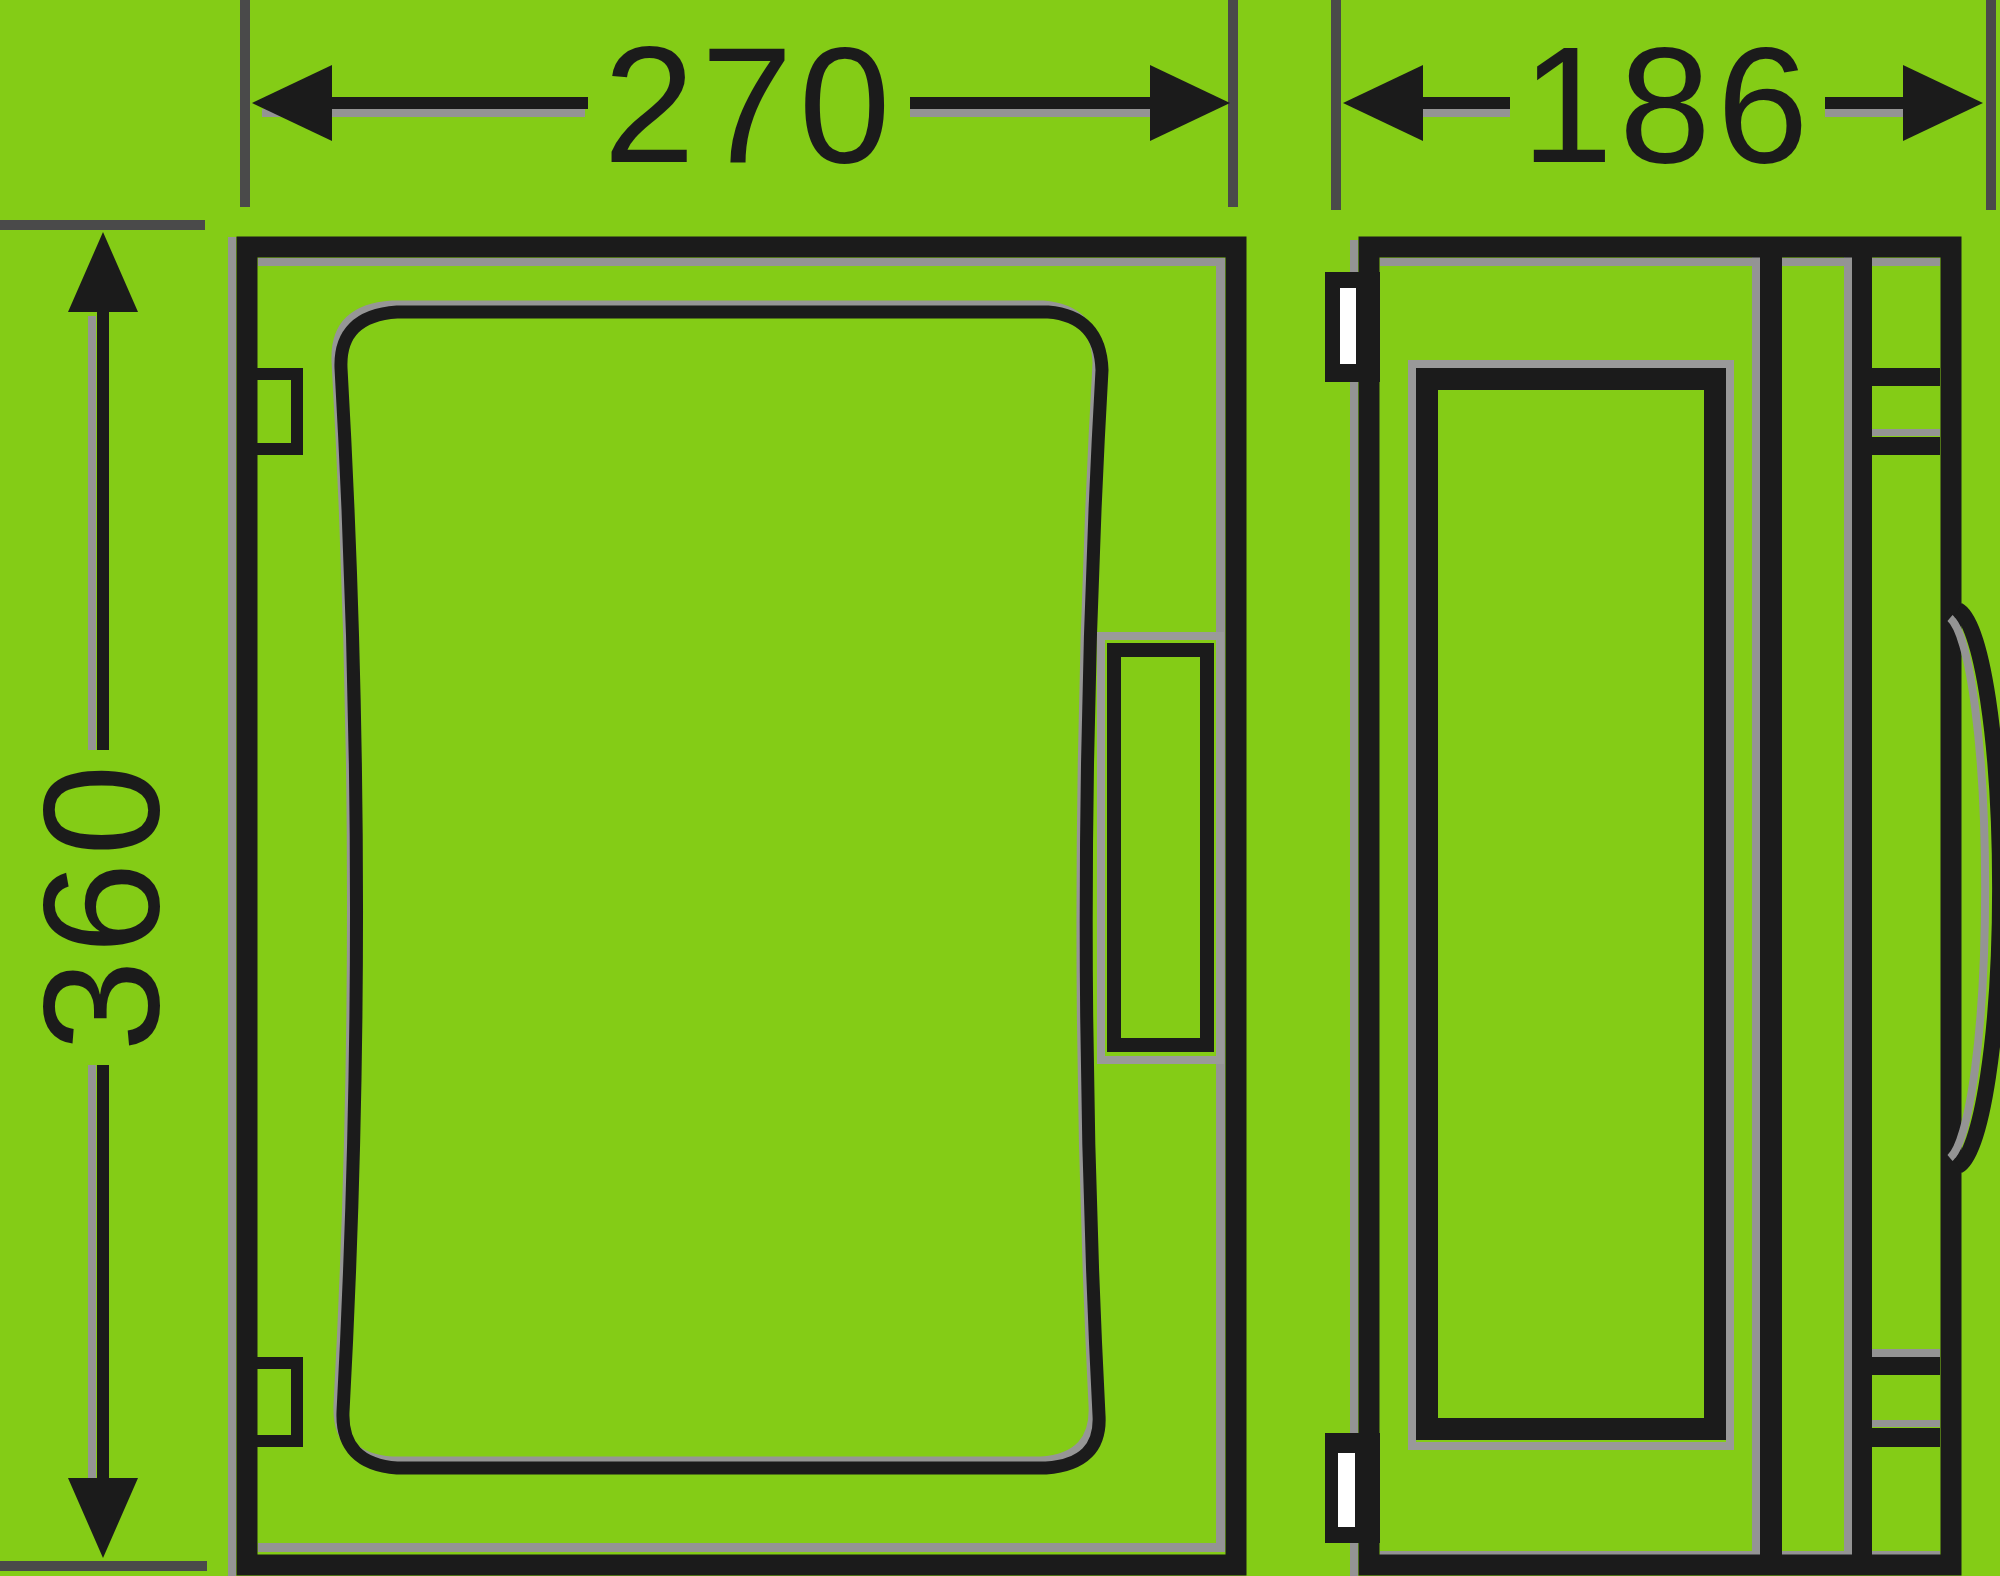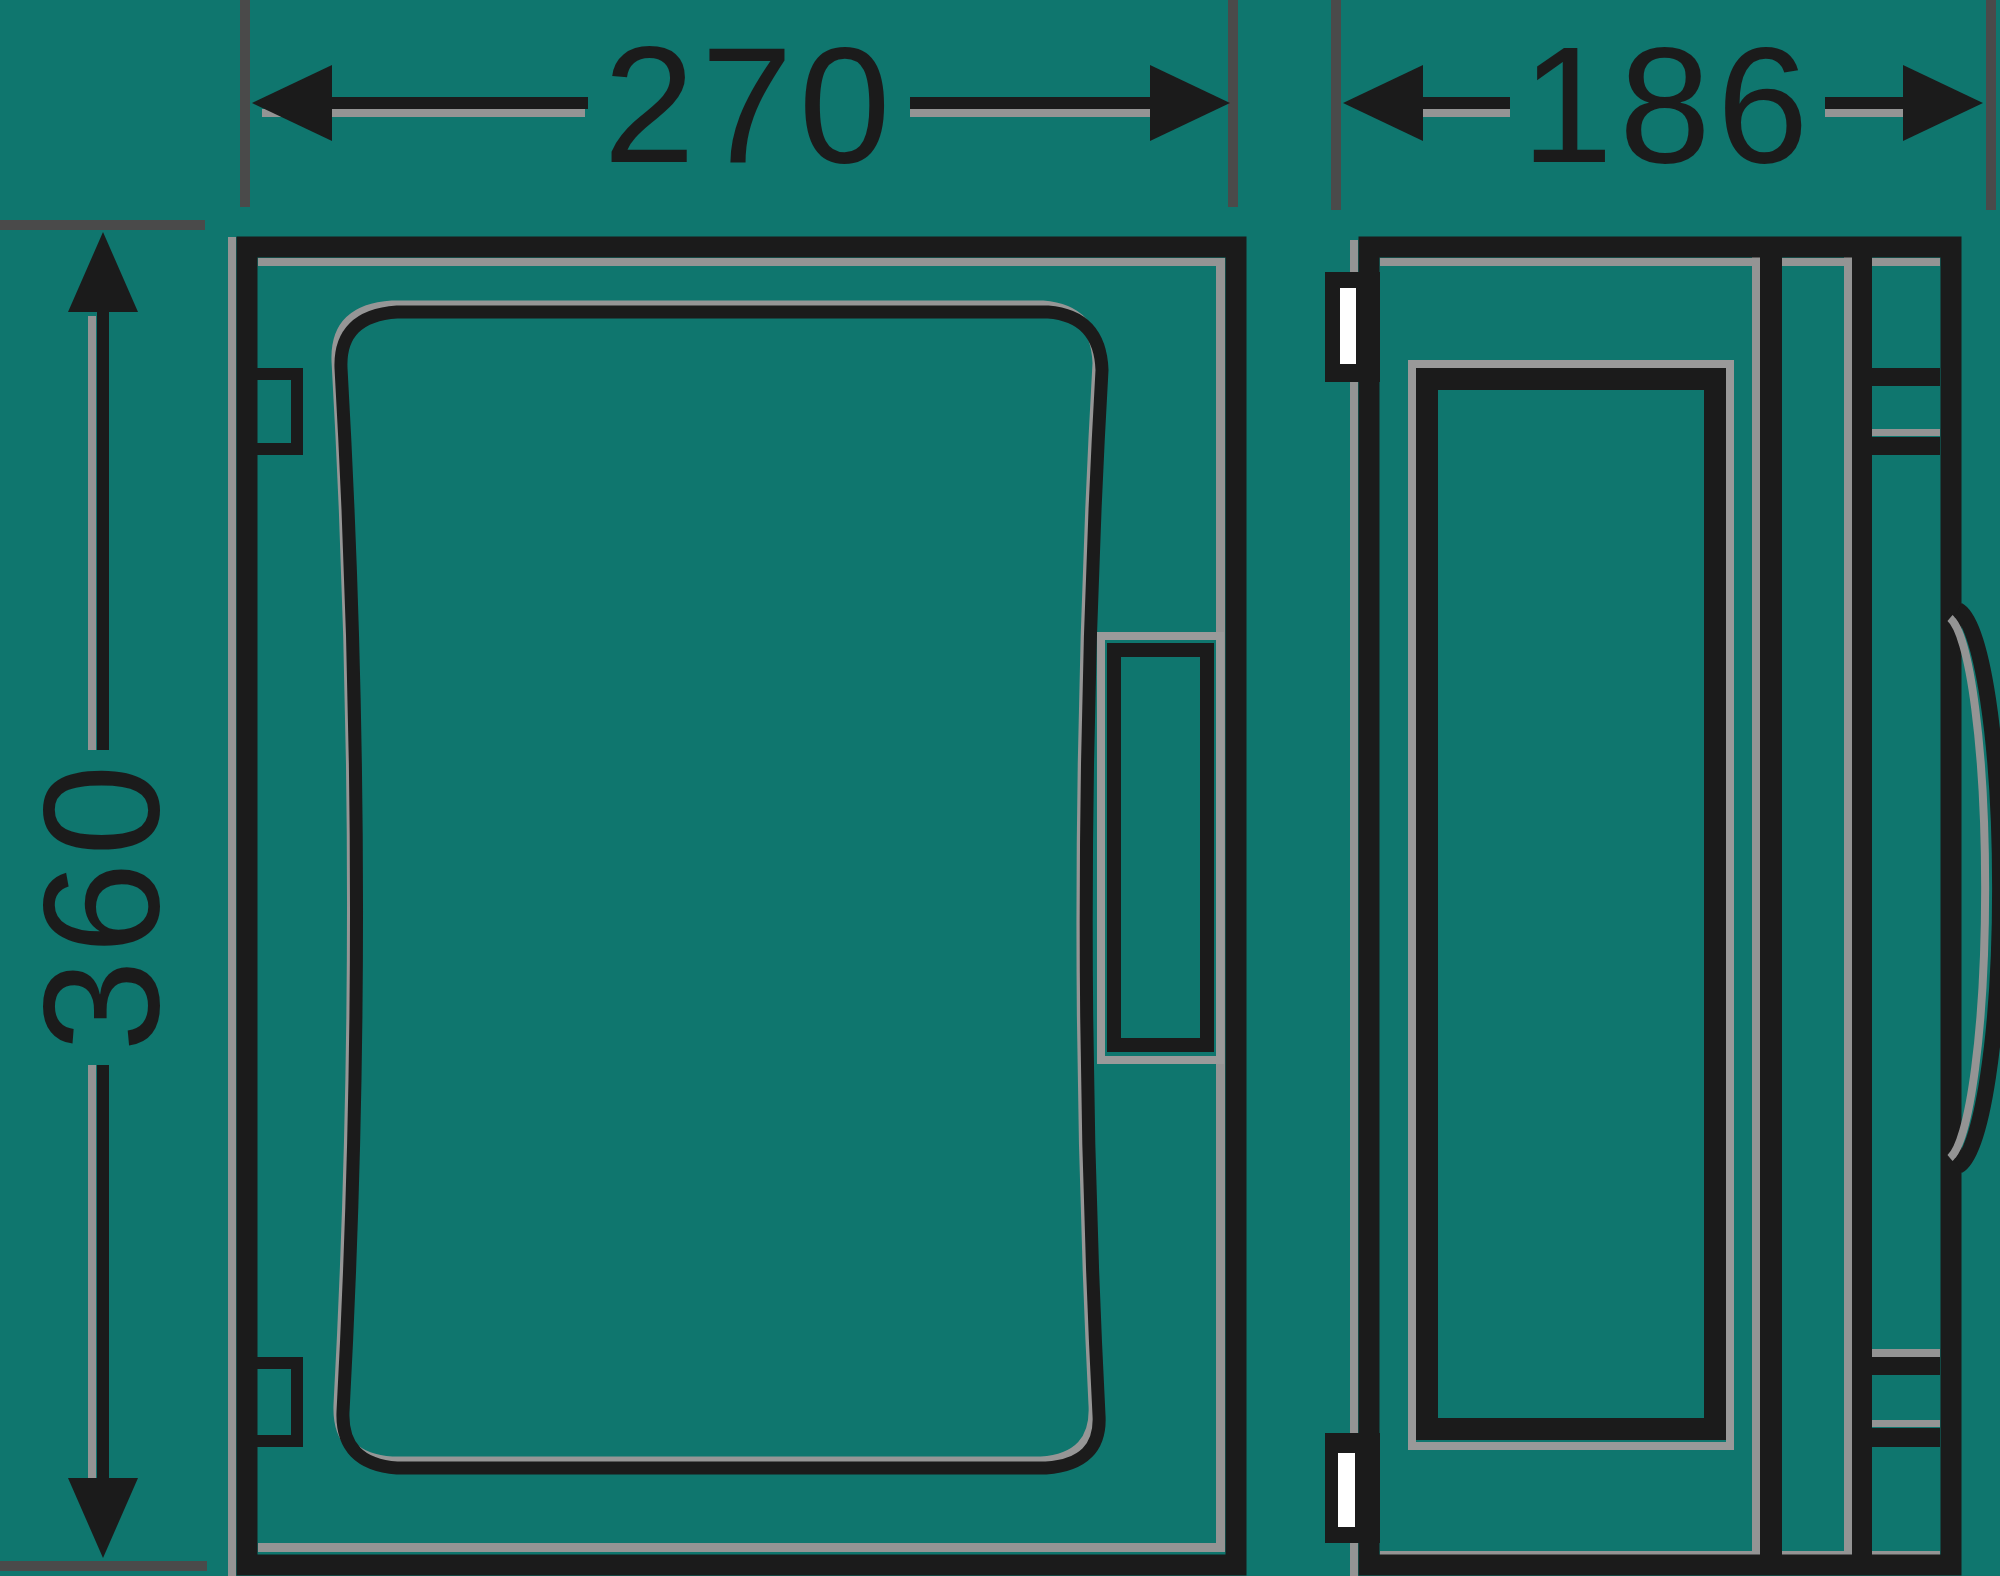--- a/index.html
+++ b/index.html
@@ -1,18 +1,18 @@
 <!DOCTYPE html>
 <html><head>
 <meta charset="utf-8">
 <style>
   html,body{margin:0;padding:0;background:#ffffff;}
   body{width:2000px;height:1576px;overflow:hidden;
        font-family:"Liberation Sans", sans-serif;}
-  .canvas{position:relative;width:2000px;height:1576px;background:#0f766e;}
+  .canvas{position:relative;width:2000px;height:1576px;background:#84cc16;}
   svg{position:absolute;left:0;top:0;display:block;}
   text{fill:#1b1b1b;font-family:"Liberation Sans", sans-serif;}
 </style>
 </head>
 <body>
 
 <div class="canvas">
 <svg width="2000" height="1576" viewBox="0 0 2000 1576">
 
   <g>

